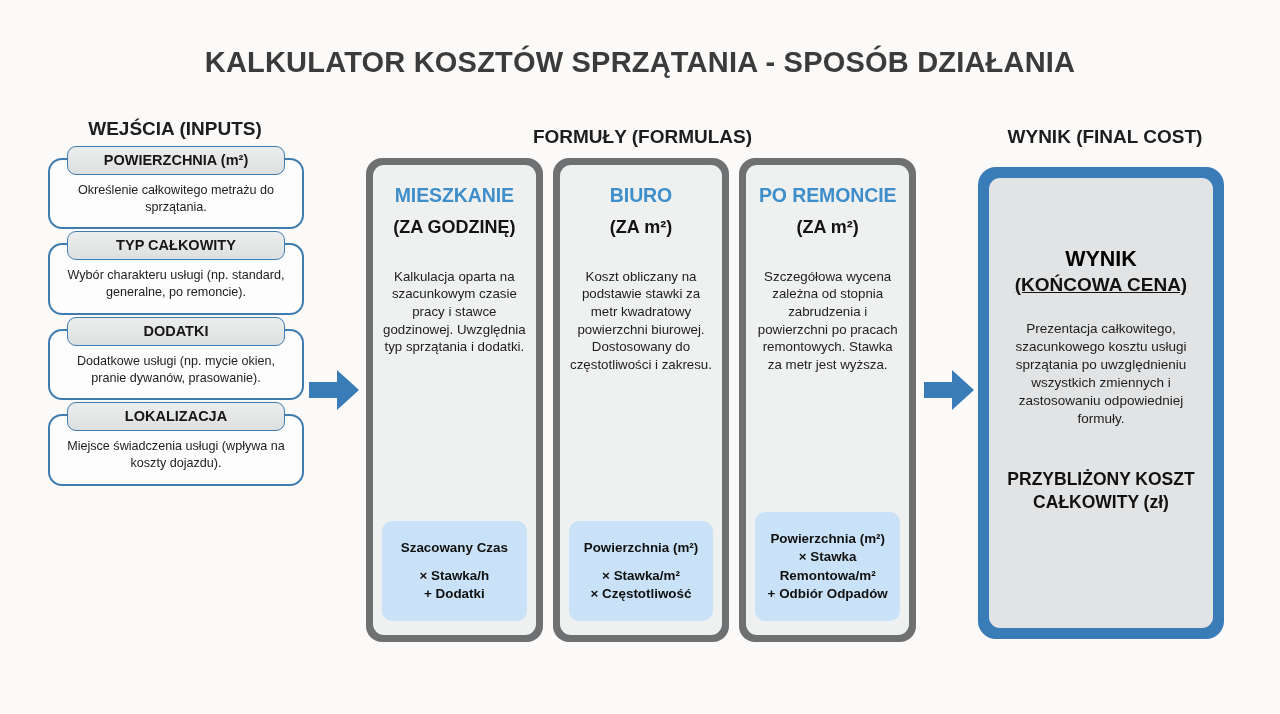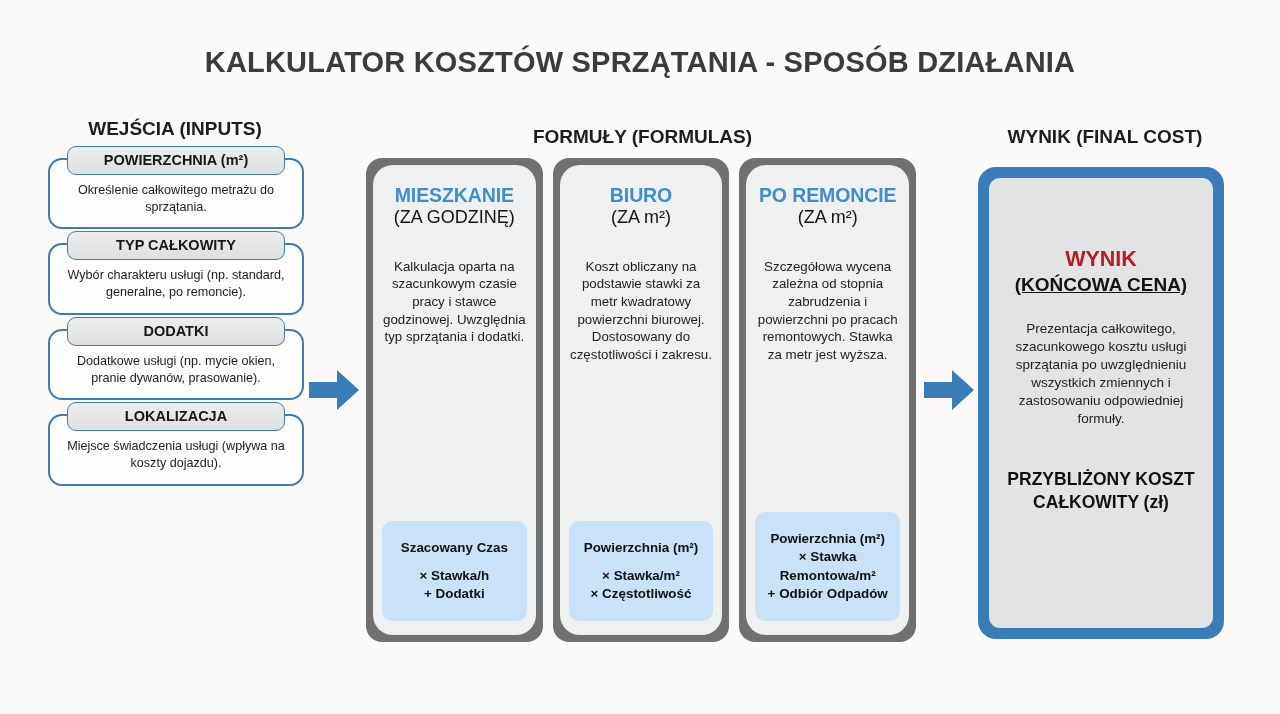--- a/index.html
+++ b/index.html
@@ -88,42 +88,42 @@
   .formula-outer {
     flex: 1;
     background: #6f7072;
     border-radius: 16px;
     padding: 7px;
     display: flex;
   }
   .formula-card {
     flex: 1;
     background: #eff0f0;
-    border-radius: 20px;
+    border-radius: 11px;
     padding: 20px 9px 14px 9px;
     display: flex;
     flex-direction: column;
     align-items: center;
     text-align: center;
   }
   .fc-title-main {
     font-size: 19.5px;
     font-weight: bold;
     color: #3e8ecb;
     line-height: 1.08;
     letter-spacing: -0.1px;
   }
   .fc-title-sub {
     position: relative;
     display: inline-block;
     font-size: 18px;
-    font-weight: normal;
+    font-weight: bold;
     color: #141414;
     line-height: 1.2;
-    margin-top: 1px;
+    margin-top: 11px;
     padding: 0 4px 3px 4px;
   }
   .fc-title-sub::after {
     content: "";
     position: absolute;
     left: -4px; right: -4px; bottom: -3px;
     height: 9px;
     background: #c6e0f7;
     border-radius: 2px;
     z-index: -1;
@@ -164,21 +164,21 @@
     padding: 26px 16px 20px 16px;
     display: flex;
     flex-direction: column;
     align-items: center;
     text-align: center;
   }
   .rc-title-main {
     margin-top: 44px;
     font-size: 21.5px;
     font-weight: bold;
-    color: #b91c1c;
+    color: #000000;
     line-height: 1.1;
   }
   .rc-title-sub {
     font-size: 19px;
     font-weight: bold;
     color: #121212;
     line-height: 1.2;
     margin-top: 2px;
     text-decoration: underline;
   }

